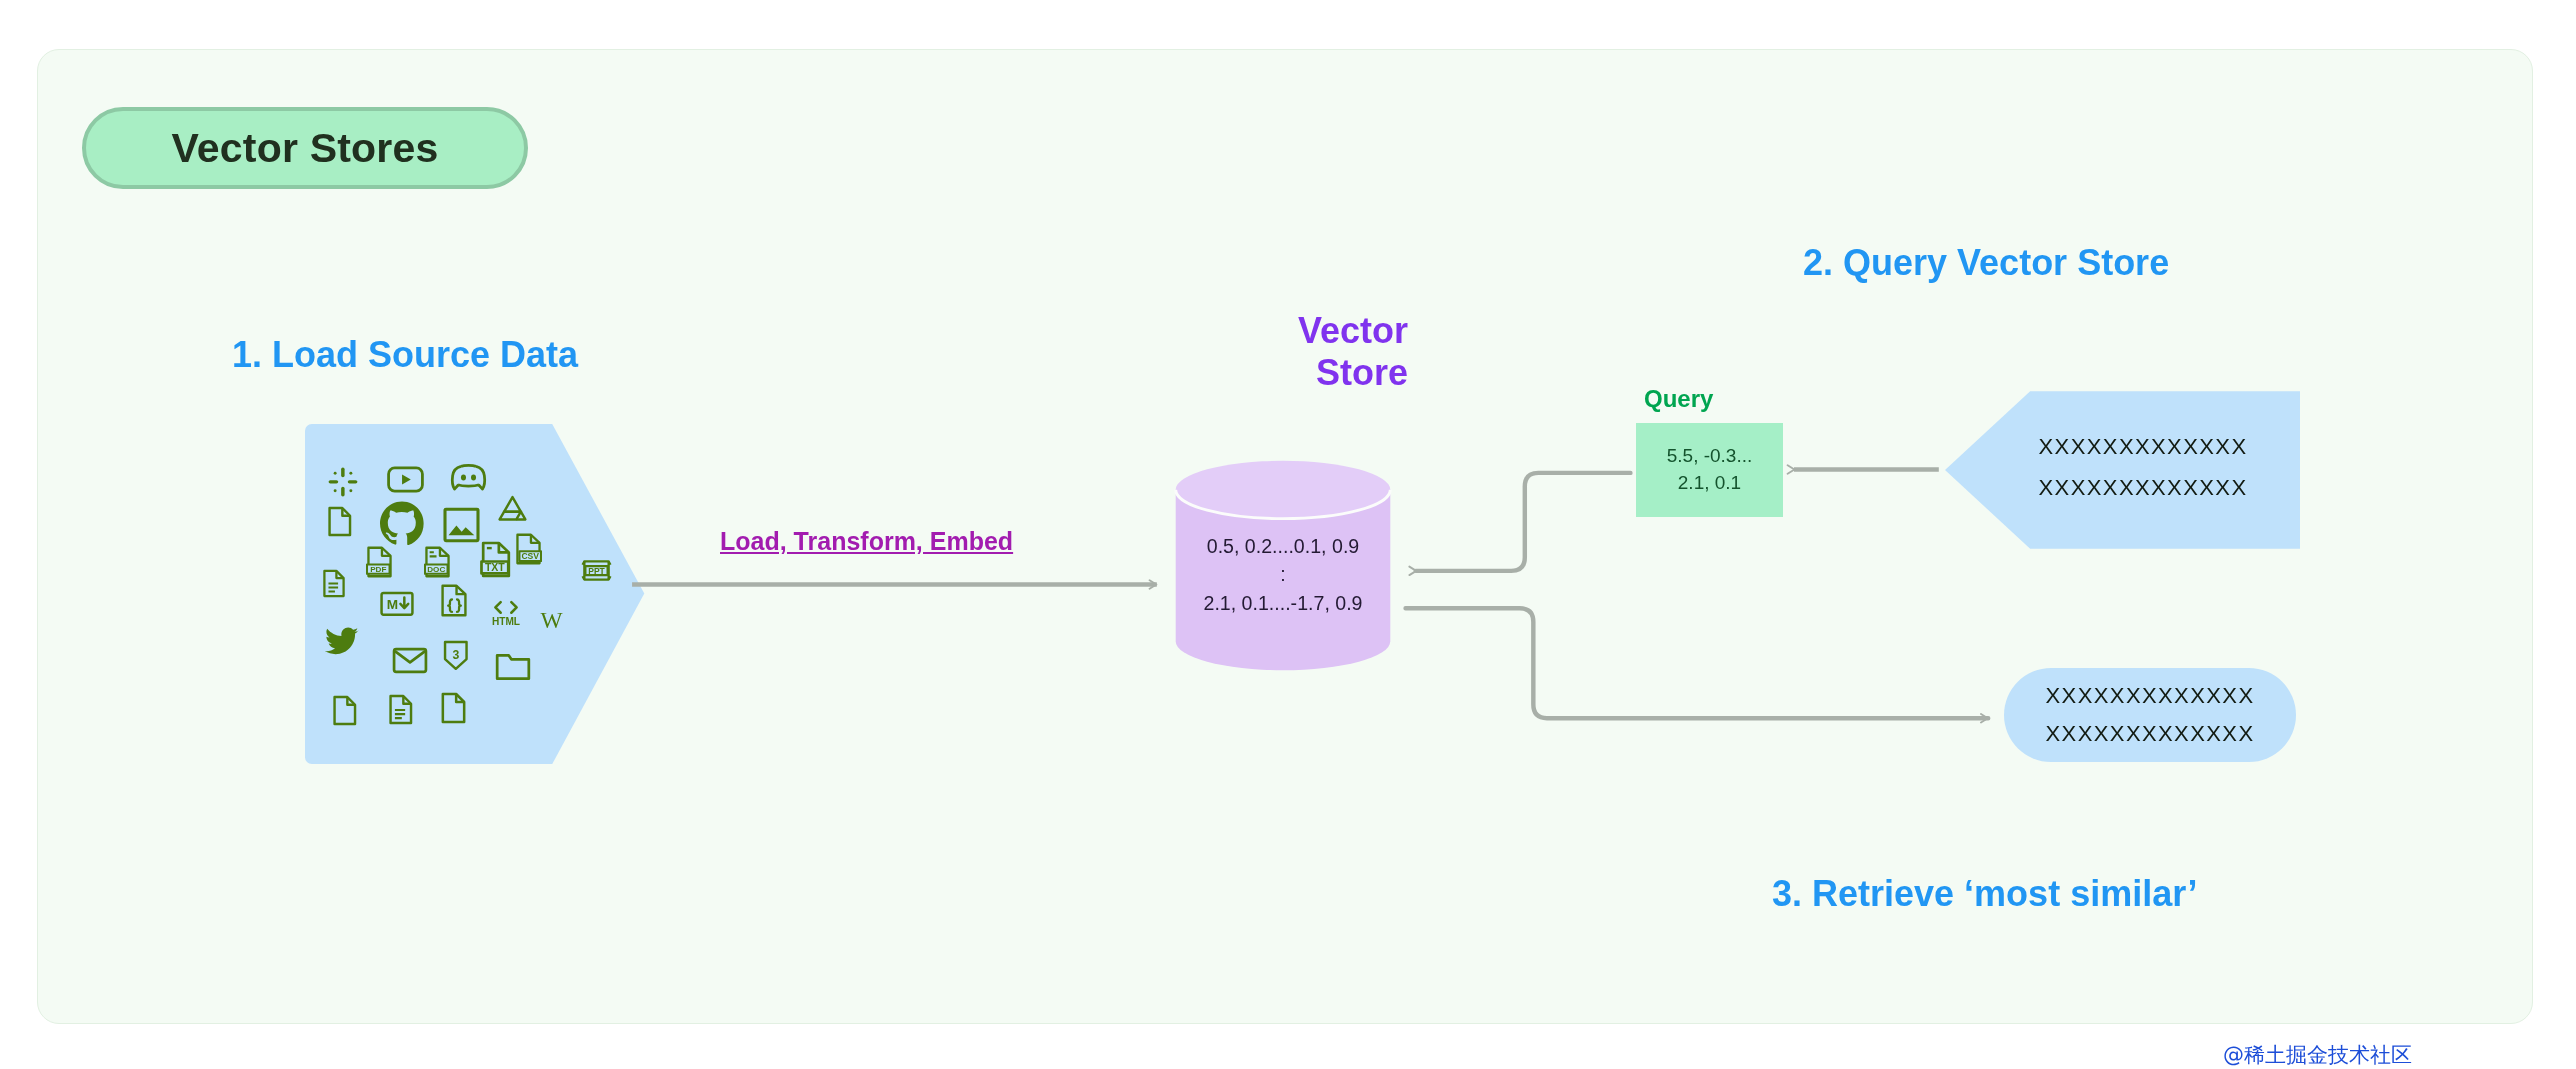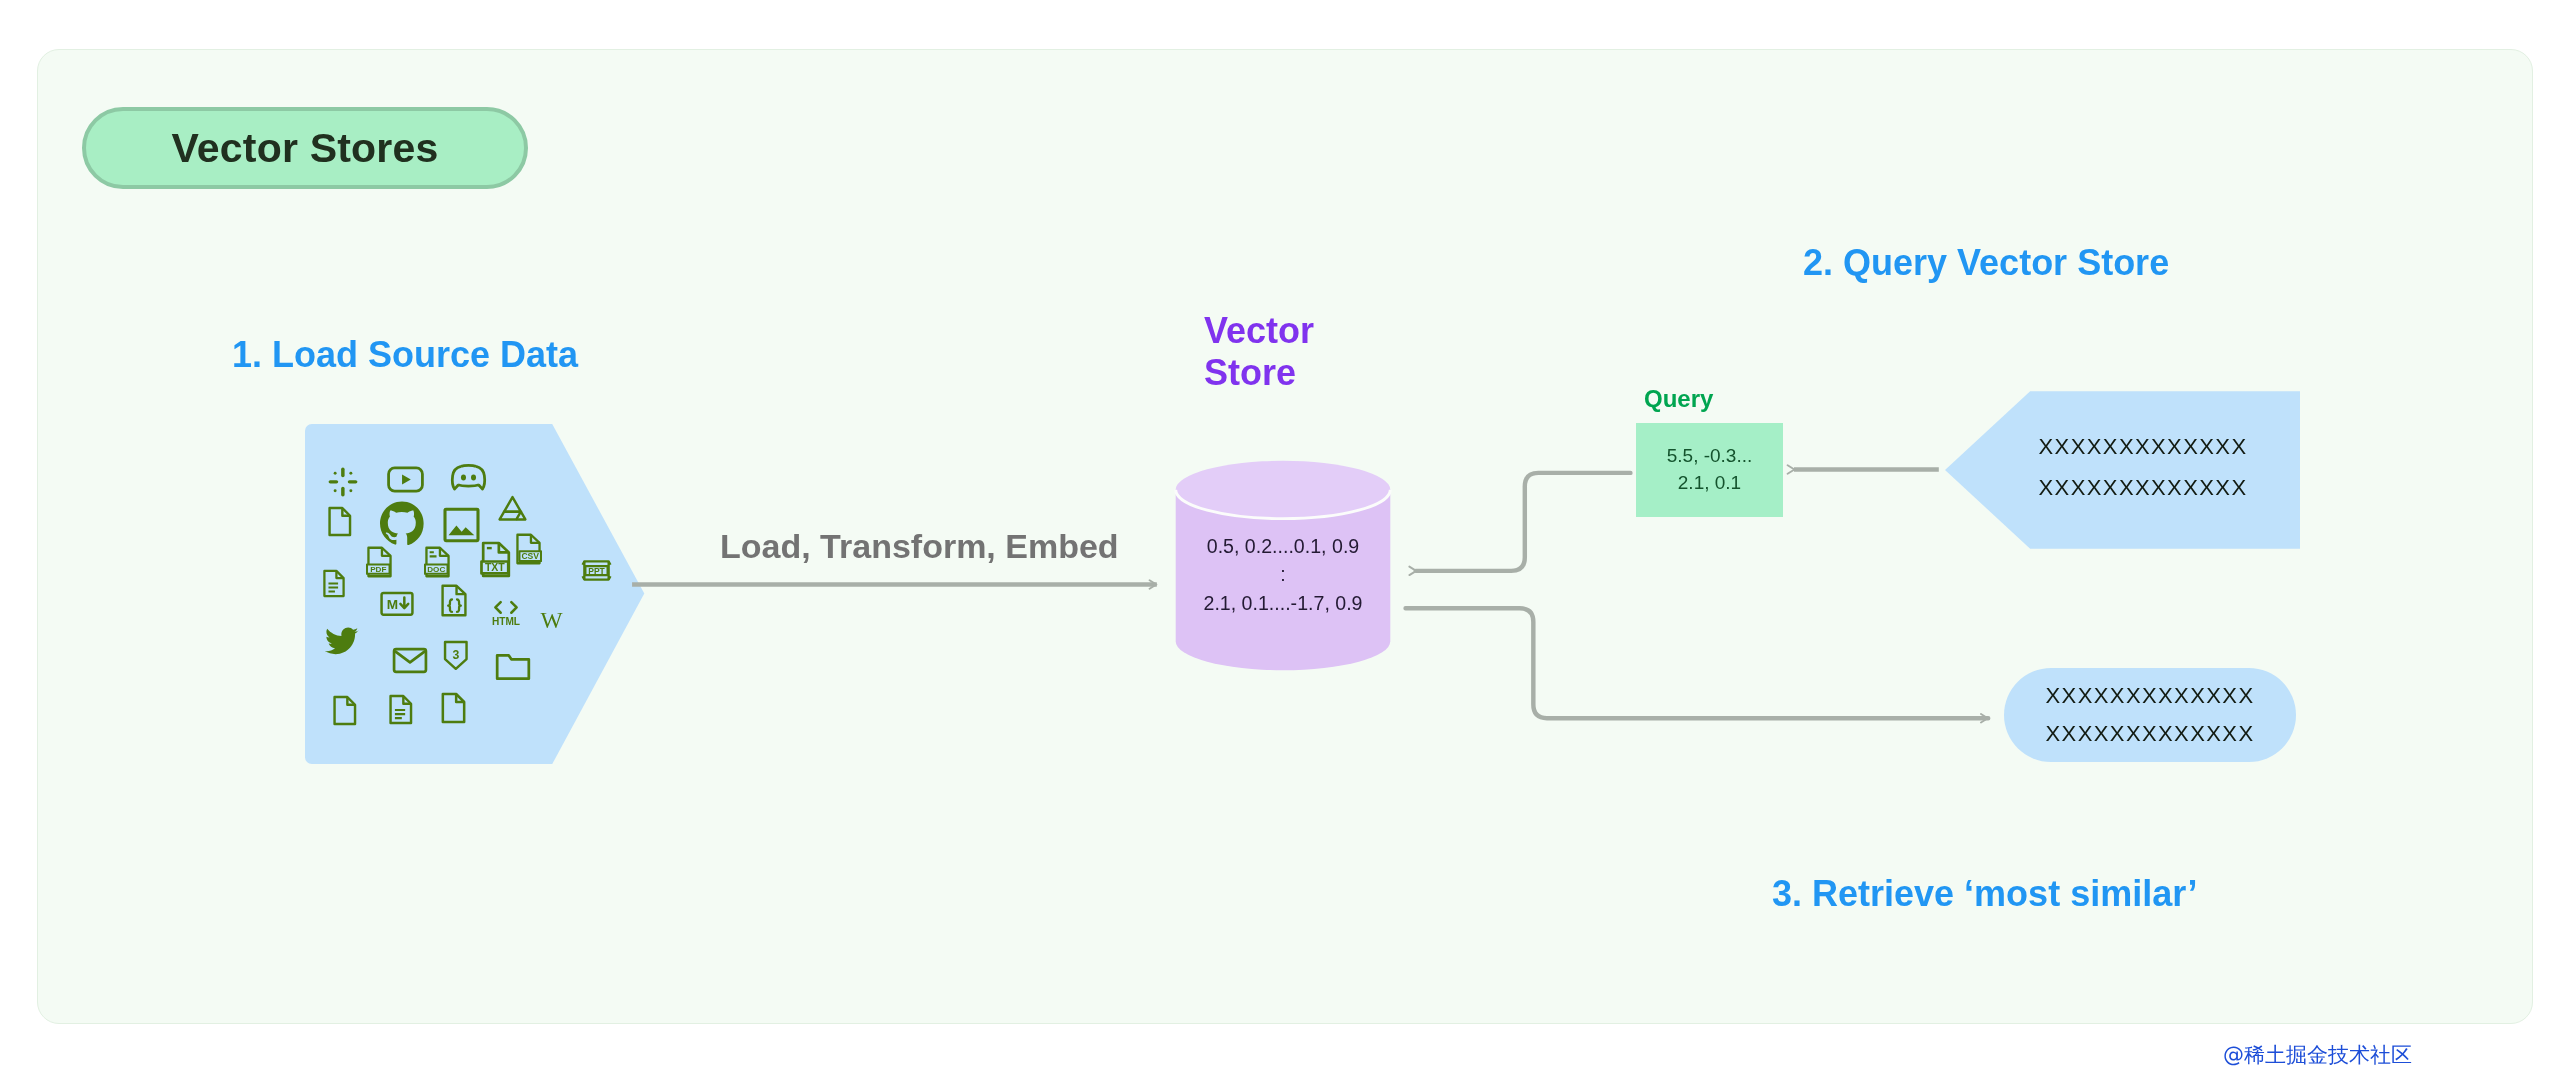--- a/index.html
+++ b/index.html
@@ -69,45 +69,46 @@
   }
   .heading-load   { left: 232px;  top: 322px; }
   .heading-query  { left: 1803px; top: 230px; }
   .heading-retr   { left: 1772px; top: 861px; }
 
   .heading-vector-store {
     position: absolute;
     left: 1204px;
     top: 298px;
     width: 204px;
-    text-align: left;
+    text-align: right;
     font-size: 36px;
     font-weight: bold;
     color: #8033ee;
     line-height: 1.18;
   }
 
   .label-embed {
     position: absolute;
     left: 1644px;
     top: 373px;
     font-size: 24px;
     font-weight: bold;
     color: #00a550;
     white-space: nowrap;
   }
 
   .label-transform {
     position: absolute;
     left: 720px;
     top: 515px;
-    font-size: 34px;
+    font-size: 25px;
     font-weight: bold;
-    color: #737373;
-    white-space: nowrap;
+    color: #a21caf;
+    white-space: nowrap;
+    text-decoration: underline;
   }
 
   
   .source-hex {
     position: absolute;
     left: 305px;
     top: 405px;
     width: 341px;
     height: 354px;
   }

